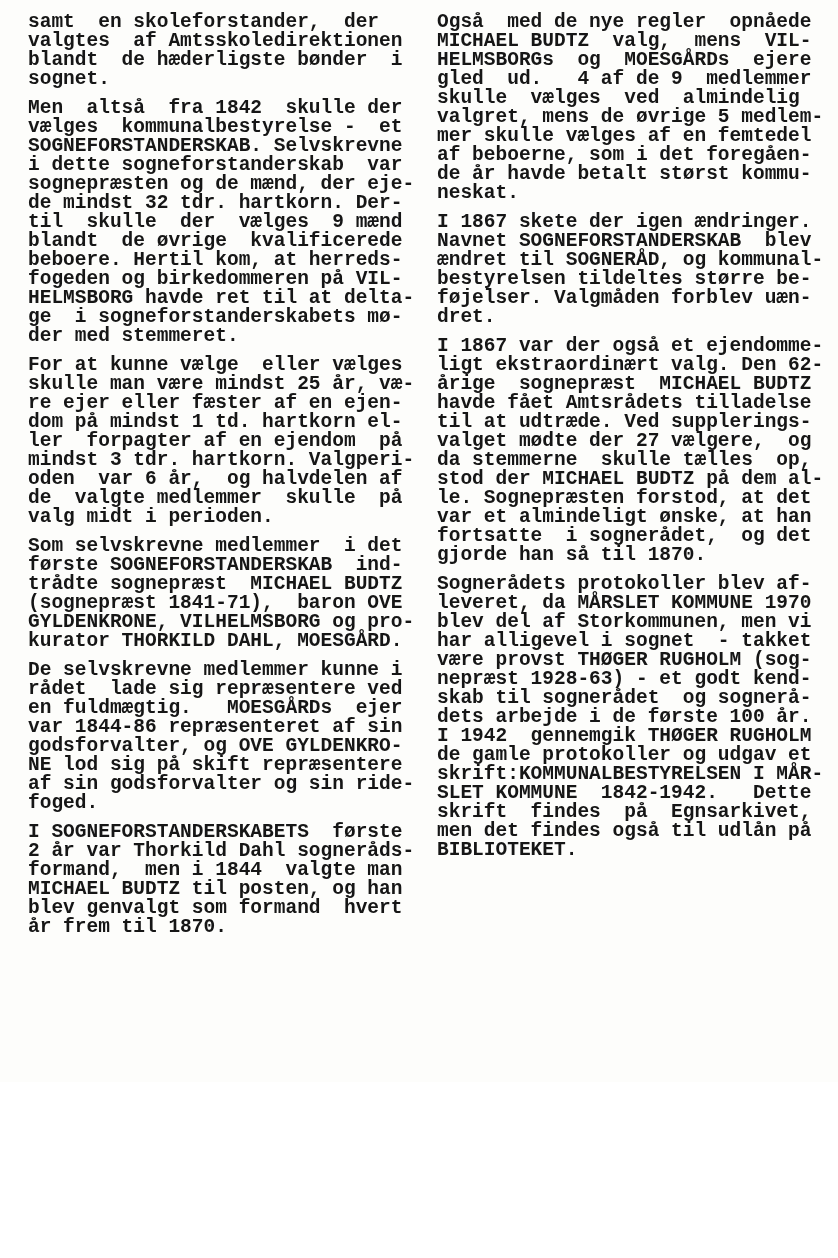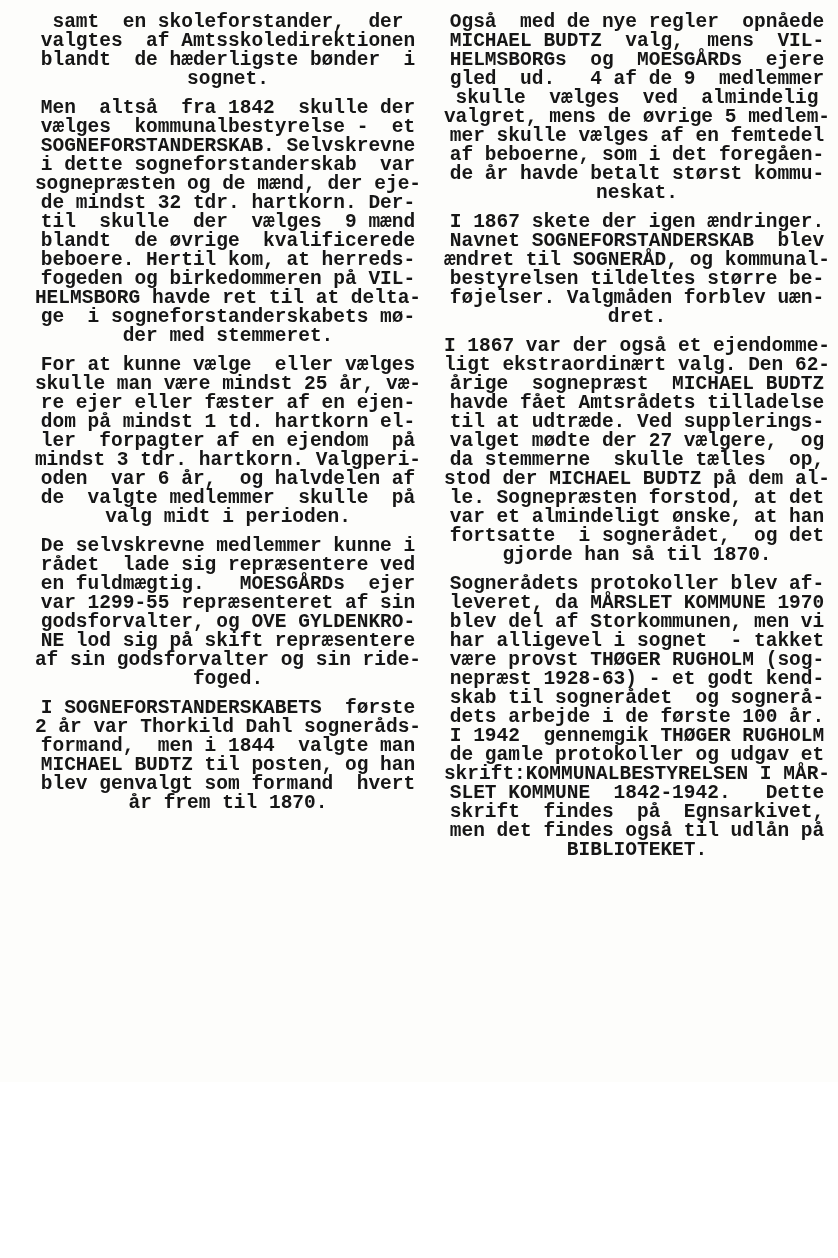--- a/index.html
+++ b/index.html
@@ -7,21 +7,20 @@
     padding: 0;
     background: #ffffff;
   }
   .page {
     position: relative;
     width: 838px;
     height: 1082px;
     background: #fdfdfb;
     overflow: hidden;
     font-family: "Liberation Mono", monospace;
-    text-align: center;
   }
   .text-column {
     position: absolute;
     top: 13px;
     width: 400px;
     white-space: pre;
     font-size: 19.5px;
     line-height: 19px;
     font-weight: 700;
     color: #161616;
@@ -74,24 +73,29 @@
 HELMSBORG havde ret til at delta-
 ge  i sogneforstanderskabets mø-
 der med stemmeret.</p><p>For at kunne vælge  eller vælges
 skulle man være mindst 25 år, væ-
 re ejer eller fæster af en ejen-
 dom på mindst 1 td. hartkorn el-
 ler  forpagter af en ejendom  på
 mindst 3 tdr. hartkorn. Valgperi-
 oden  var 6 år,  og halvdelen af
 de  valgte medlemmer  skulle  på
-valg midt i perioden.</p><p>De selvskrevne medlemmer kunne i
+valg midt i perioden.</p><p>Som selvskrevne medlemmer  i det
+første SOGNEFORSTANDERSKAB  ind-
+trådte sognepræst  MICHAEL BUDTZ
+(sognepræst 1841-71),  baron OVE
+GYLDENKRONE, VILHELMSBORG og pro-
+kurator THORKILD DAHL, MOESGÅRD.</p><p>De selvskrevne medlemmer kunne i
 rådet  lade sig repræsentere ved
 en fuldmægtig.   MOESGÅRDs  ejer
-var 1299-55 repræsenteret af sin
+var 1844-86 repræsenteret af sin
 godsforvalter, og OVE GYLDENKRO-
 NE lod sig på skift repræsentere
 af sin godsforvalter og sin ride-
 foged.</p><p>I SOGNEFORSTANDERSKABETS  første
 2 år var Thorkild Dahl sogneråds-
 formand,  men i 1844  valgte man
 MICHAEL BUDTZ til posten, og han
 blev genvalgt som formand  hvert
 år frem til 1870.</p></div>
   <div class="text-column col-right"><p>Også  med de nye regler  opnåede

